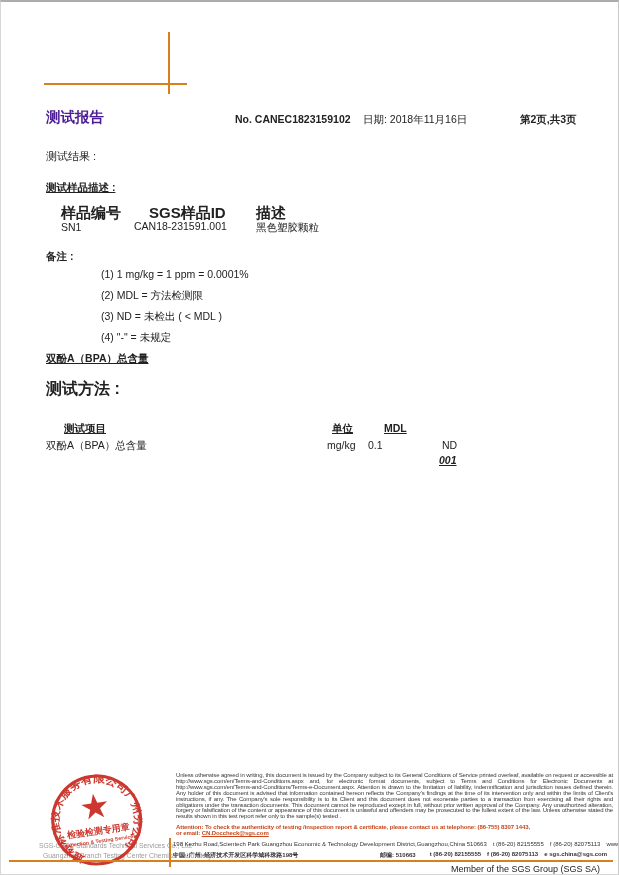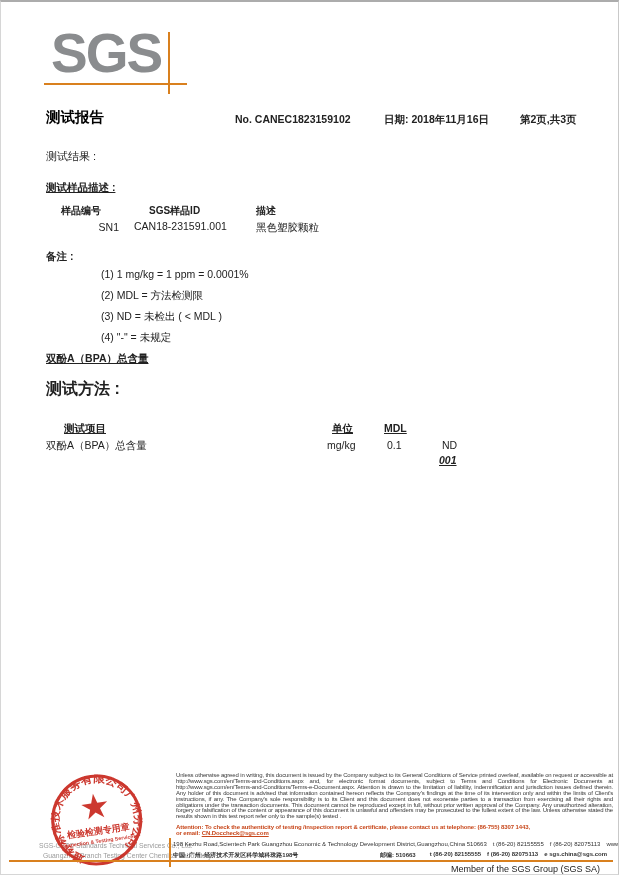--- a/index.html
+++ b/index.html
@@ -10,29 +10,29 @@
     box-sizing:border-box;overflow:hidden;color:#222;
   }
   .abs{position:absolute;}
   .u{text-decoration:underline;}
   .t10r{font-size:10.5px;font-weight:normal;}
   
   #logo-text{left:50px;top:24px;font-size:55px;font-weight:bold;color:#8a8c8e;letter-spacing:-2px;line-height:1;}
   #logo-hline{left:43px;top:81px;width:143px;height:2px;background:#d9801e;}
   #logo-vline{left:167px;top:30px;width:2px;height:62px;background:#d9801e;}
   
-  #report-title{left:45px;top:106px;font-size:14.5px;font-weight:bold;color:#000000;}
+  #report-title{left:45px;top:106px;font-size:14.5px;font-weight:bold;color:#4c1d95;}
   #report-no{left:218px;top:111px;font-weight:bold;font-size:10.5px;padding-left:16px;}
-  #report-date{left:383px;top:111px;font-weight:bold;font-size:10.5px;}
+  #report-date{left:362px;top:111px;font-weight:normal;font-size:10.5px;}
   #report-page{left:519px;top:111px;font-weight:bold;font-size:10.5px;}
   
   #results-label{left:45px;top:147px;font-weight:normal;font-size:11px;}
   #sample-desc{left:45px;top:179px;font-weight:bold;font-size:10.5px;}
   
-  .sth{font-weight:bold;font-size:10px;}
+  .sth{font-weight:bold;font-size:15px;}
   .stv{font-size:10.5px;}
   
   #remarks-label{left:45px;top:248px;font-weight:bold;font-size:10.5px;}
   .remark{left:100px;font-size:10.5px;}
   
   #bpa-heading{left:45px;top:350px;font-weight:bold;font-size:10.5px;}
   #method-label{left:45px;top:377px;font-weight:bold;font-size:16px;}
   #method-text{left:95px;top:377px;width:470px;font-size:10.5px;line-height:20px;}
   
   .rth{font-weight:bold;font-size:10.5px;}
@@ -49,55 +49,54 @@
   #company-en{left:38px;top:840px;font-size:6.8px;color:#9a9a9a;white-space:nowrap;}
   #lab-en{left:42px;top:850px;font-size:6.8px;color:#9a9a9a;white-space:nowrap;}
   
   #stamp{left:34px;top:764px;width:124px;height:112px;opacity:.92;transform:rotate(-8deg);}
 </style>
 </head>
 <body>
 
 <div id="page">
 
-  <div id="logo-text" class="abs">SGS</div>
   <div id="logo-hline" class="abs"></div>
   <div id="logo-vline" class="abs"></div>
 
   <div id="report-title" class="abs">测试报告</div>
   <div id="report-no" class="abs">No. CANEC1823159102</div>
   <div id="report-date" class="abs">日期: 2018年11月16日</div>
   <div id="report-page" class="abs">第2页,共3页</div>
 
   <div id="results-label" class="abs">测试结果 :</div>
   <div id="sample-desc" class="abs u">测试样品描述 :</div>
 
   <div class="abs sth" style="left:60px;top:202px;">样品编号</div>
   <div class="abs sth" style="left:148px;top:202px;">SGS样品ID</div>
   <div class="abs sth" style="left:255px;top:202px;">描述</div>
-  <div class="abs stv" style="left:60px;top:219px;width:58px;text-align:right;">SN1</div>
+  <div class="abs stv" style="left:60px;top:219px;width:58px;text-align:left;">SN1</div>
   <div class="abs stv" style="left:133px;top:218px;">CAN18-231591.001</div>
   <div class="abs stv" style="left:255px;top:219px;">黑色塑胶颗粒</div>
 
   <div id="remarks-label" class="abs">备注 :</div>
   <div class="abs remark" style="top:266px;">(1) 1 mg/kg = 1 ppm = 0.0001%</div>
   <div class="abs remark" style="top:287px;">(2) MDL = 方法检测限</div>
   <div class="abs remark" style="top:308px;">(3) ND = 未检出 ( &lt; MDL )</div>
   <div class="abs remark" style="top:329px;">(4) "-" = 未规定</div>
 
   <div id="bpa-heading" class="abs u">双酚A（BPA）总含量</div>
   <div id="method-label" class="abs">测试方法 :</div>
 
   <div class="abs rth u" style="left:63px;top:420px;">测试项目</div>
   <div class="abs rth u" style="left:331px;top:420px;">单位</div>
   <div class="abs rth u" style="left:383px;top:420px;">MDL</div>
   <div class="abs rth u" style="left:438px;top:420px;font-style:italic;margin-top:32px;">001</div>
   <div class="abs t10r" style="left:45px;top:437px;">双酚A（BPA）总含量</div>
   <div class="abs t10r" style="left:326px;top:437px;">mg/kg</div>
-  <div class="abs t10r" style="left:386px;top:437px;">0.1</div>
+  <div class="abs t10r" style="left:367px;top:437px;">0.1</div>
   <div class="abs t10r" style="left:441px;top:437px;">ND</div>
 
   <div id="company-en" class="abs">SGS-CSTC Standards Technical Services Co., Ltd.</div>
   <div id="lab-en" class="abs">Guangzhou Branch Testing Center Chemical Laboratory.</div>
 
   <svg id="stamp" class="abs" viewBox="0 0 124 112">
     <circle cx="62" cy="54" r="44" fill="none" stroke="#c8281e" stroke-width="3"></circle>
     <defs>
       <path id="arcPath" d="M 45.5,88.5 A 38,38 0 1 1 78.5,88.5" fill="none"></path>
     </defs>

